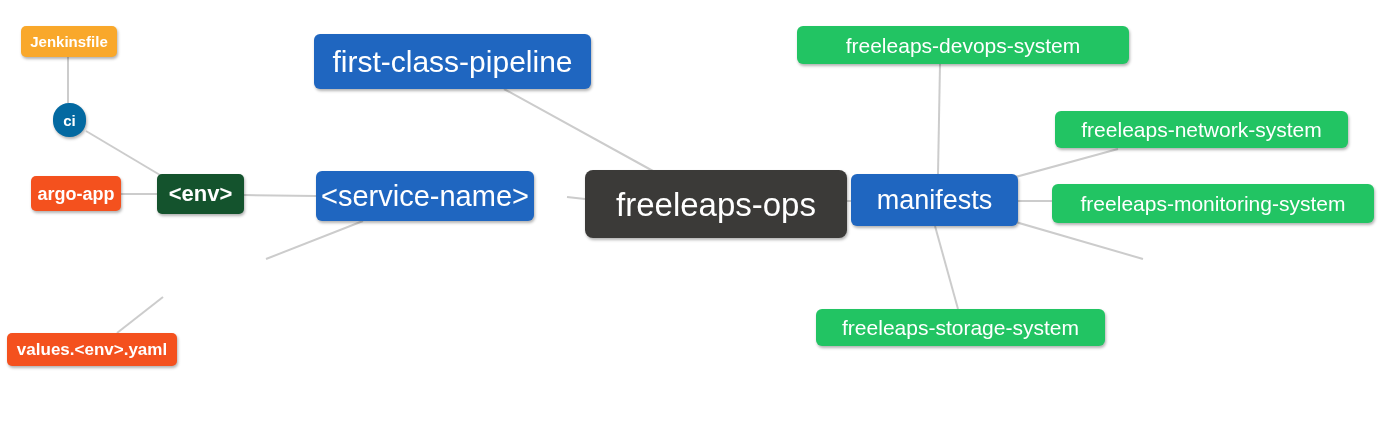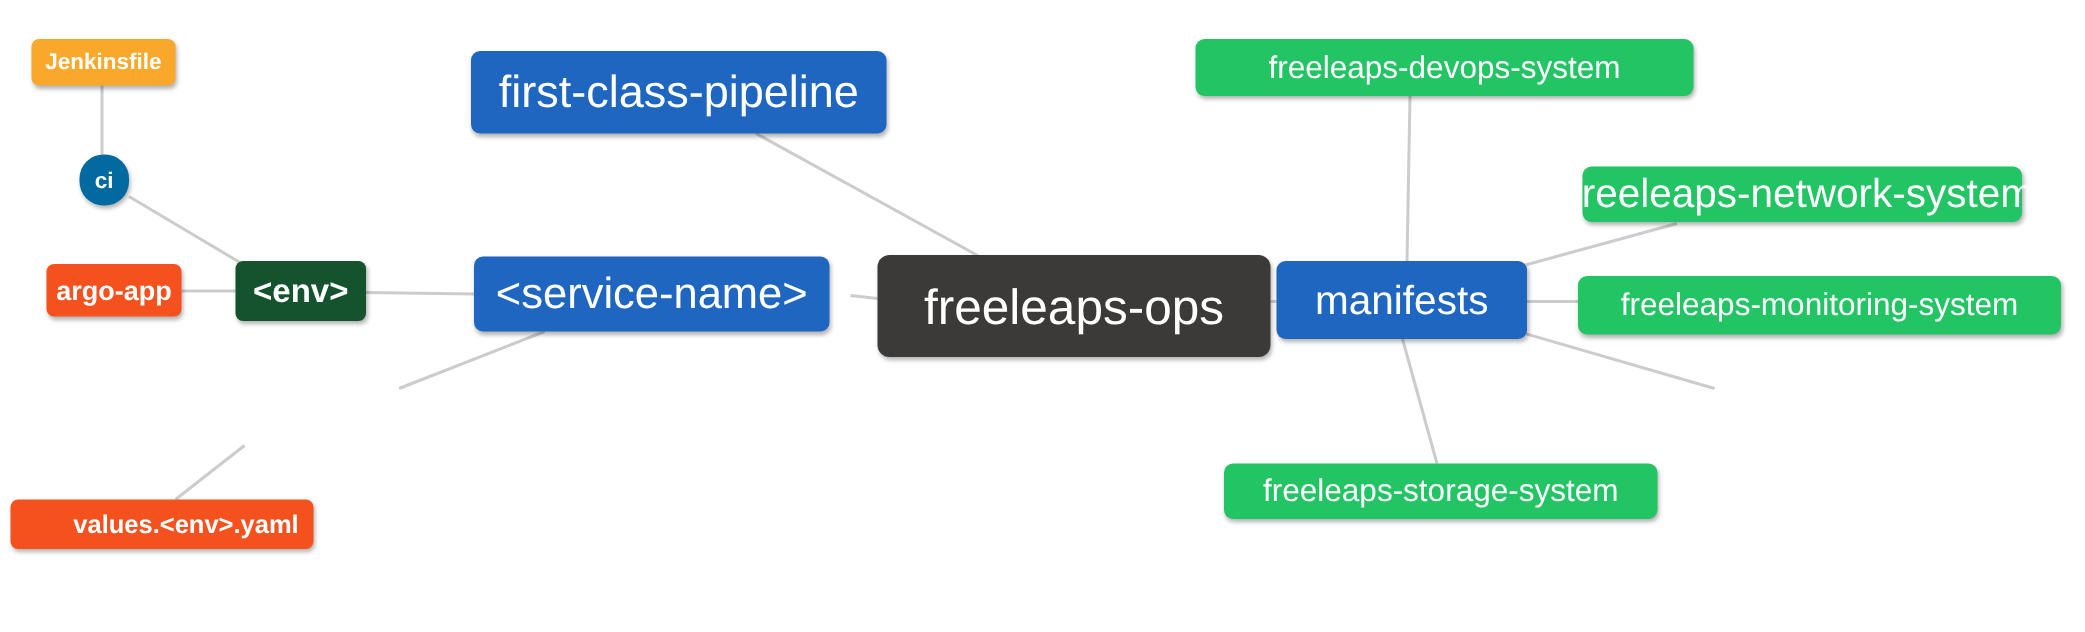--- a/index.html
+++ b/index.html
@@ -35,22 +35,22 @@
       <line x1="1012" y1="178" x2="1118" y2="149" stroke="#cccccc" stroke-width="2"></line>
       <line x1="1012" y1="201" x2="1052" y2="201" stroke="#cccccc" stroke-width="2"></line>
       <line x1="1012" y1="221" x2="1143" y2="259" stroke="#cccccc" stroke-width="2"></line>
       <line x1="935" y1="226" x2="958" y2="309" stroke="#cccccc" stroke-width="2"></line>
     </svg>
 
   <div class="node" style="left: 21px; top: 26px; width: 96px; height: 31px; font-size: 15px; font-weight: 700; border-radius: 5px; background: rgb(249, 168, 43); color: rgb(255, 255, 255);">Jenkinsfile</div>
   <div class="node" style="left: 53px; top: 103px; width: 33px; height: 34px; font-size: 15px; font-weight: 700; border-radius: 16px; background: #0369a1; color: rgb(255, 255, 255);">ci</div>
   <div class="node" style="left: 31px; top: 176px; width: 90px; height: 35px; font-size: 18px; font-weight: 700; border-radius: 5px; background: rgb(244, 81, 30); color: rgb(255, 255, 255);">argo-app</div>
   <div class="node" style="left: 157px; top: 174px; width: 87px; height: 40px; font-size: 22px; font-weight: 700; border-radius: 5px; background: #14532d; color: rgb(255, 255, 255);">&lt;env&gt;</div>
-  <div class="node" style="left: 7px; top: 333px; width: 170px; height: 33px; font-size: 17px; font-weight: 700; border-radius: 5px; background: rgb(244, 81, 30); color: rgb(255, 255, 255); padding-left: 32px;">values.&lt;env&gt;.yaml</div>
+  <div class="node" style="left: 7px; top: 333px; width: 170px; height: 33px; font-size: 17px; font-weight: 700; border-radius: 5px; background: rgb(244, 81, 30); color: rgb(255, 255, 255);">values.&lt;env&gt;.yaml</div>
   <div class="node" style="left: 314px; top: 34px; width: 277px; height: 55px; font-size: 30px; font-weight: 400; border-radius: 6px; background: rgb(31, 102, 192); color: rgb(255, 255, 255);">first-class-pipeline</div>
-  <div class="node" style="left: 316px; top: 171px; width: 237px; height: 50px; font-size: 29px; font-weight: 400; border-radius: 6px; background: rgb(31, 102, 192); color: rgb(255, 255, 255);">&lt;service-name&gt;</div>
+  <div class="node" style="left: 316px; top: 171px; width: 218px; height: 50px; font-size: 29px; font-weight: 400; border-radius: 6px; background: rgb(31, 102, 192); color: rgb(255, 255, 255);">&lt;service-name&gt;</div>
   <div class="node" style="left: 585px; top: 170px; width: 262px; height: 68px; font-size: 33px; font-weight: 400; border-radius: 8px; background: rgb(59, 58, 56); color: rgb(255, 255, 255);">freeleaps-ops</div>
   <div class="node" style="left: 851px; top: 174px; width: 167px; height: 52px; font-size: 27px; font-weight: 400; border-radius: 6px; background: rgb(31, 102, 192); color: rgb(255, 255, 255);">manifests</div>
   <div class="node" style="left: 797px; top: 26px; width: 332px; height: 38px; font-size: 21px; font-weight: 400; border-radius: 6px; background: rgb(34, 196, 99); color: rgb(255, 255, 255);">freeleaps-devops-system</div>
-  <div class="node" style="left: 1055px; top: 111px; width: 293px; height: 37px; font-size: 27px; font-weight: 400; border-radius: 6px; background: rgb(34, 196, 99); color: rgb(255, 255, 255);">freeleaps-network-system</div>
+  <div class="node" style="left: 1055px; top: 111px; width: 293px; height: 37px; font-size: 21px; font-weight: 400; border-radius: 6px; background: rgb(34, 196, 99); color: rgb(255, 255, 255);">freeleaps-network-system</div>
   <div class="node" style="left: 1052px; top: 184px; width: 322px; height: 39px; font-size: 21px; font-weight: 400; border-radius: 6px; background: rgb(34, 196, 99); color: rgb(255, 255, 255);">freeleaps-monitoring-system</div>
   <div class="node" style="left: 816px; top: 309px; width: 289px; height: 37px; font-size: 21px; font-weight: 400; border-radius: 6px; background: rgb(34, 196, 99); color: rgb(255, 255, 255);">freeleaps-storage-system</div>
 </div>
 
 </body></html>

